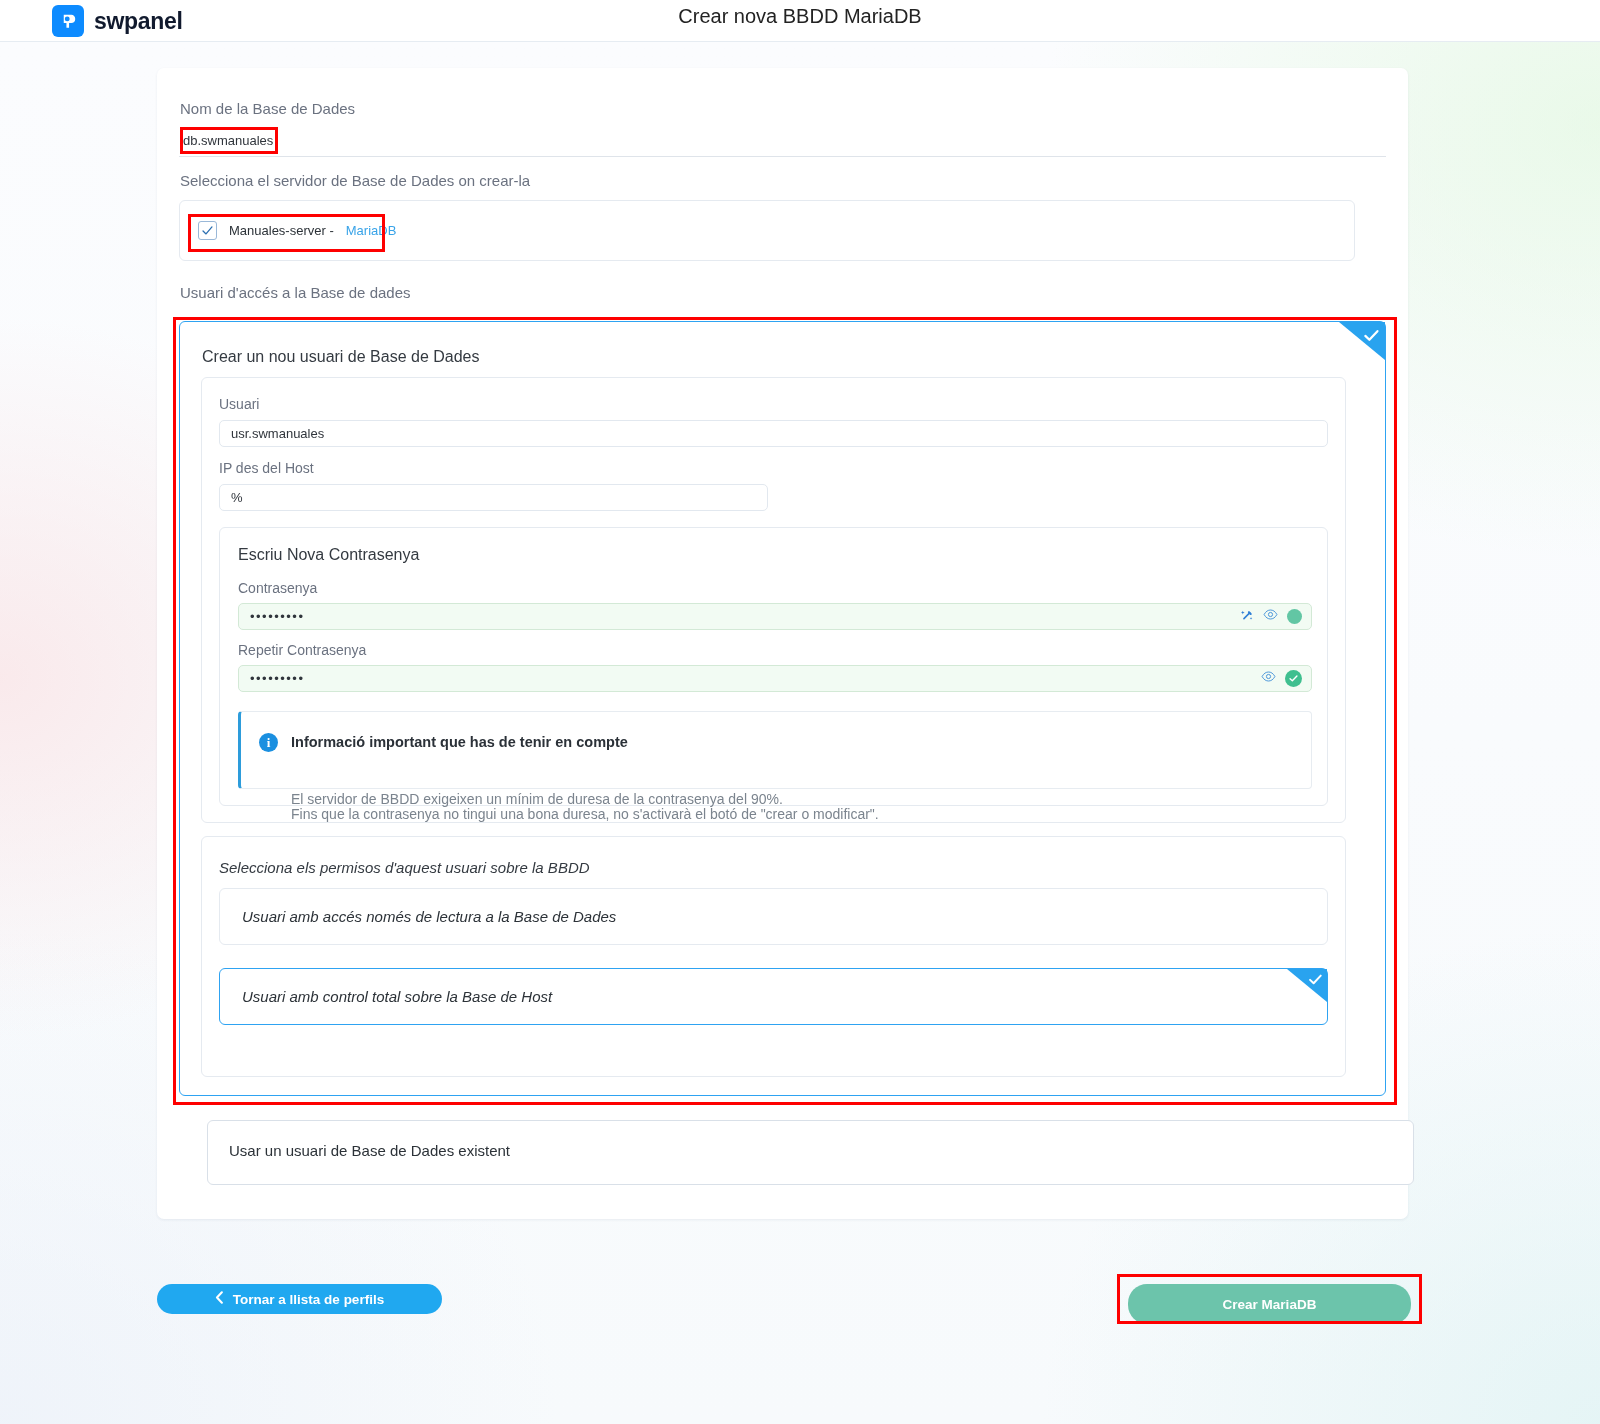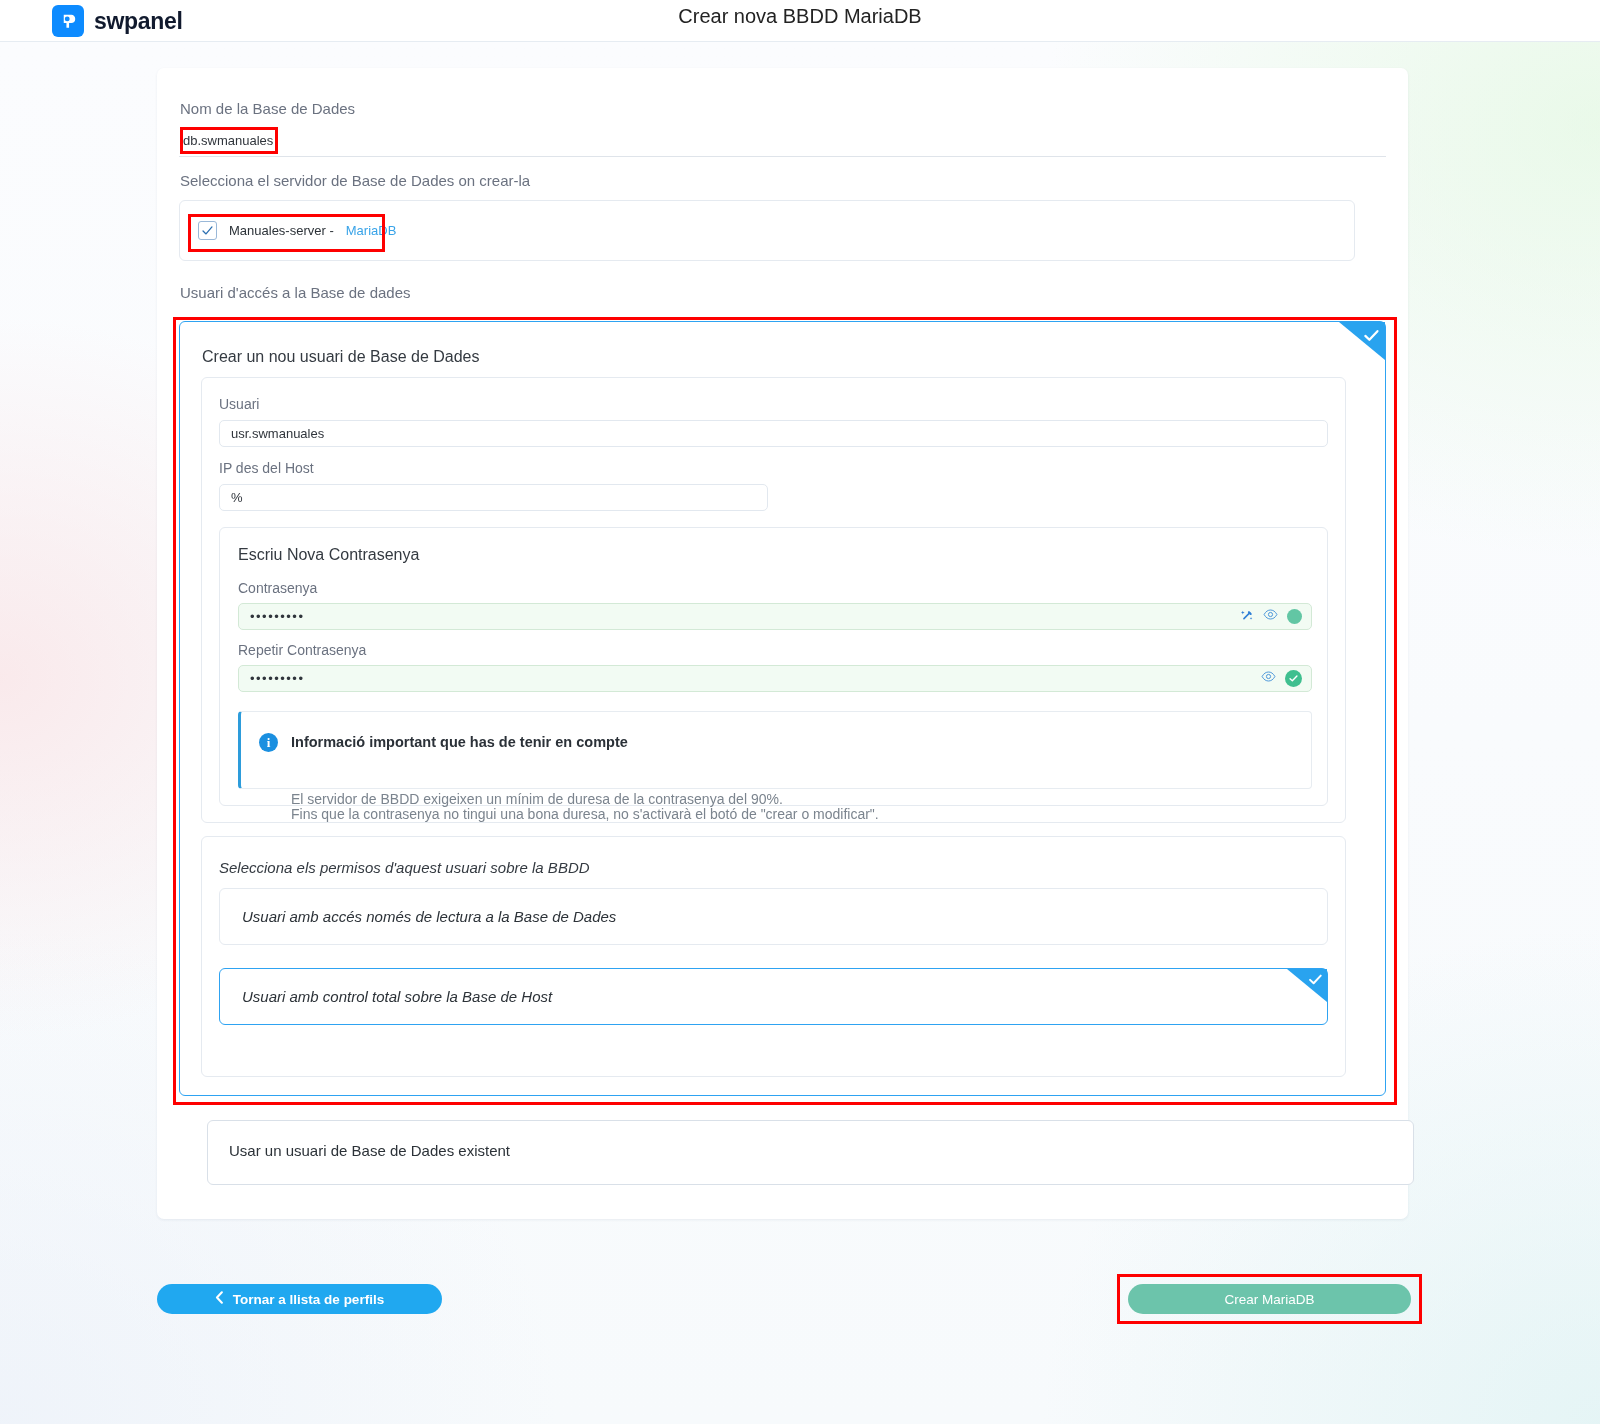--- a/index.html
+++ b/index.html
@@ -142,21 +142,21 @@
   
   .redbox { position:absolute; border:3px solid #fe0000; z-index:4; pointer-events:none; }
 
   
   .btn {
     border:none; border-radius:19px; color:#fff; font-size:13.5px;
     font-family:"Liberation Sans", sans-serif; cursor:pointer;
     display:flex; align-items:center; justify-content:center; gap:9px;
   }
   .btn-back { position:absolute; left:157px; top:1284px; width:285px; height:30px; background:#20a8f0; font-weight:bold; }
-  .btn-create { position:absolute; left:1128px; top:1284px; width:283px; height:30px; background:#6cc4ab; font-weight:normal;align-items:center; }
+  .btn-create { position:absolute; left:1128px; top:1284px; width:283px; height:40px; background:#6cc4ab; font-weight:bold;align-items:center; }
 </style>
 </head>
 <body>
 
 <div class="topbar">
   <div class="brand">
     <span class="brand-mark">
       <svg width="19" height="19" viewBox="0 0 24 24">
         <path d="M6 3.5h9.5c3 0 5 2.3 5 5.2 0 3-2 5.3-5 5.3h-2.8V20h-3.3v-6h-3.4V3.5z" fill="#ffffff"></path>
         <circle cx="10.4" cy="8.7" r="3.1" fill="#0d8bff"></circle>

